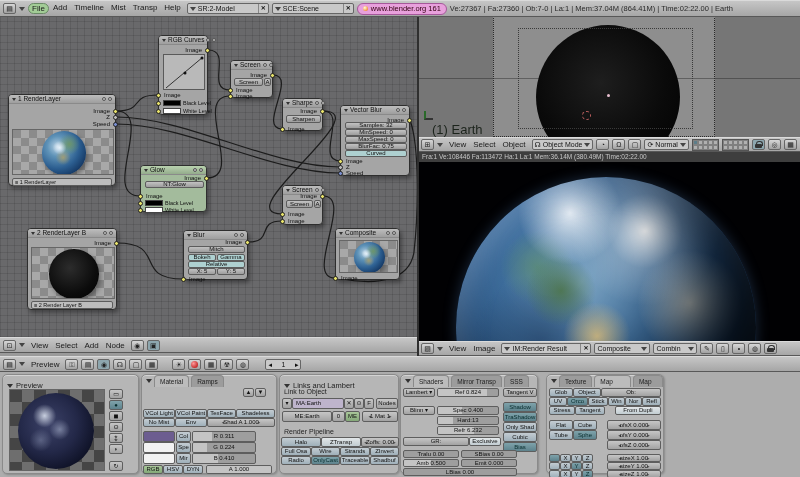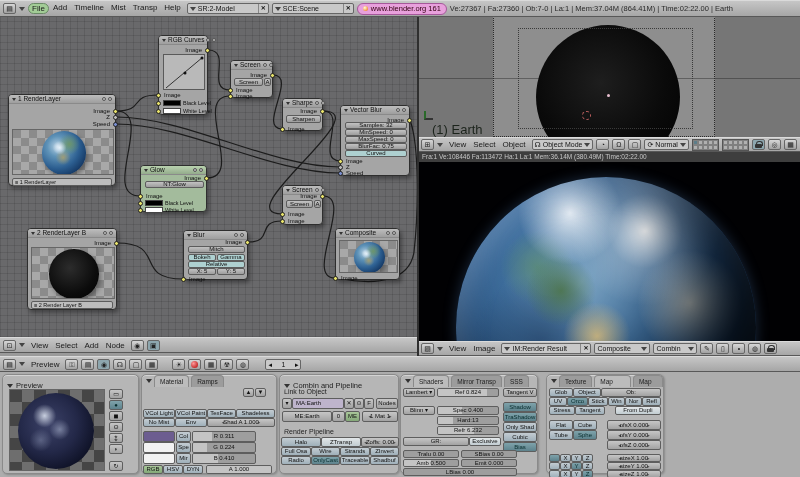--- a/index.html
+++ b/index.html
@@ -534,21 +534,21 @@
         <div class="ctl slider" style="left: 50px; top: 67px; width: 64px; height: 11px; line-height: 9px;"><span class="fill" style="width:22%"></span><span>G 0.224</span></div>
         <div class="ctl slider" style="left: 50px; top: 78px; width: 64px; height: 11px; line-height: 9px;"><span class="fill" style="width:41%"></span><span>B 0.410</span></div>
         <div class="ctl green" style="left: 1px; top: 90px; width: 20px; height: 9px; line-height: 7px;">RGB</div>
         <div class="ctl tog" style="left: 21px; top: 90px; width: 20px; height: 9px; line-height: 7px;">HSV</div>
         <div class="ctl tog" style="left: 41px; top: 90px; width: 20px; height: 9px; line-height: 7px;">DYN</div>
         <div class="ctl slider" style="left: 64px; top: 90px; width: 66px; height: 9px; line-height: 7px;"><span class="fill" style="width:100%"></span><span>A 1.000</span></div>
       </div>
       <div class="panel" style="left: 279px; top: 2px; width: 120px; height: 100px;">
         <div class="ptitle">
           <span class="tri"></span>
-          <span>Combin and Pipeline</span>
+          <span>Links and Lambert</span>
         </div>
         <div class="ctl label" style="left: 4px; top: 14px; width: 60px; height: 8px; line-height: 6px;">Link to Object</div>
         <div class="ctl " style="left: 2px; top: 23px; width: 10px; height: 11px; line-height: 9px;">▾</div>
         <div class="ctl lav" style="left: 12px; top: 23px; width: 52px; height: 11px; line-height: 9px;">MA:Earth</div>
         <div class="ctl " style="left: 64px; top: 23px; width: 10px; height: 11px; line-height: 9px;">✕</div>
         <div class="ctl " style="left: 74px; top: 23px; width: 10px; height: 11px; line-height: 9px;">⊙</div>
         <div class="ctl " style="left: 84px; top: 23px; width: 10px; height: 11px; line-height: 9px;">F</div>
         <div class="ctl " style="left: 96px; top: 23px; width: 22px; height: 11px; line-height: 9px;">Nodes</div>
         <div class="ctl " style="left: 2px; top: 36px; width: 50px; height: 11px; line-height: 9px;">ME:Earth</div>
         <div class="ctl " style="left: 52px; top: 36px; width: 13px; height: 11px; line-height: 9px;">0</div>

